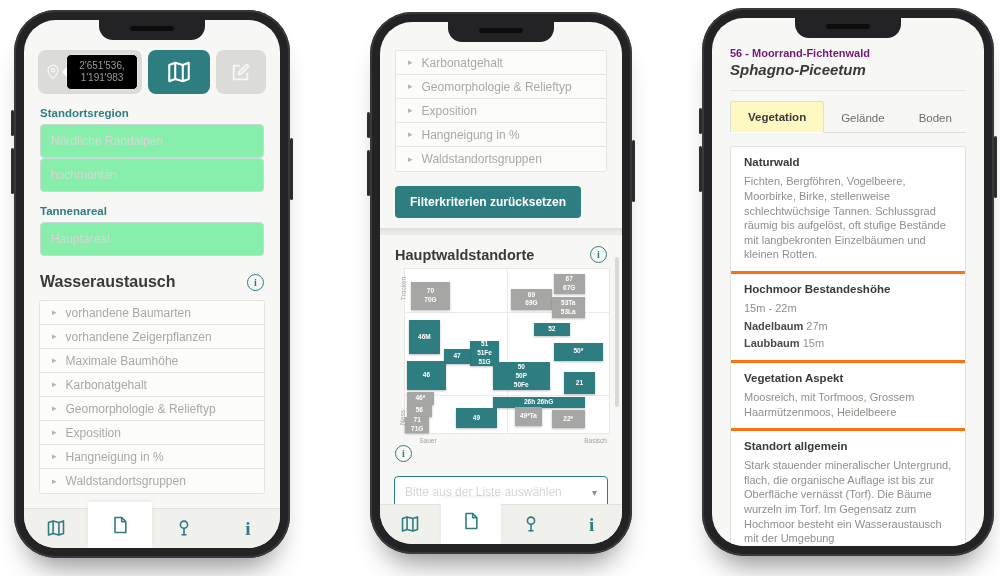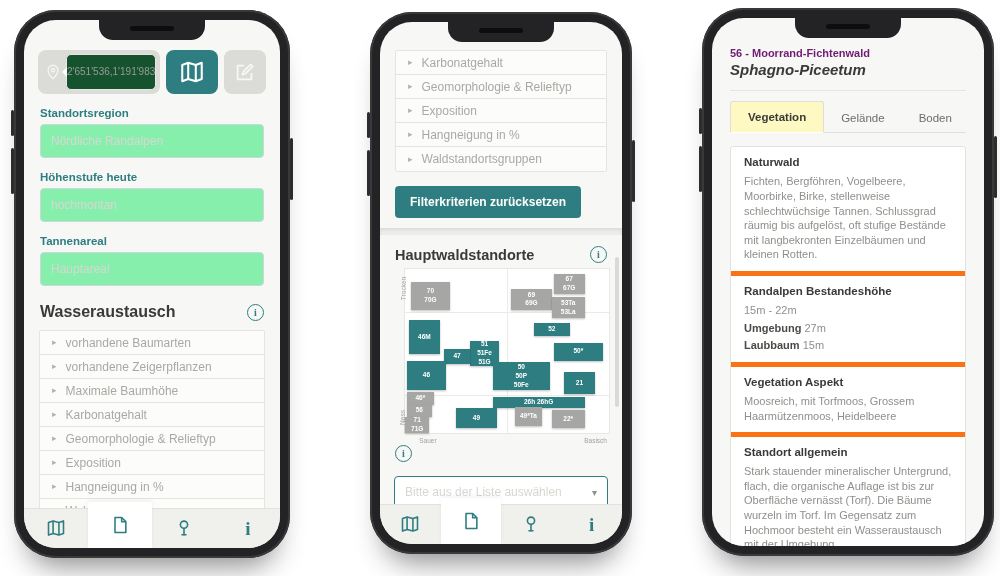--- a/index.html
+++ b/index.html
@@ -60,22 +60,22 @@
   .nav-cell.active { background:#ffffff; height:46px; border-radius:2px 2px 0 0;
     box-shadow:0 -2px 4px rgba(0,0,0,.05); }
   .nav-cell .seri { font-family:"Liberation Serif", serif; font-weight:bold; font-size:19px; }
 
   
   #phone1 { left:14px; top:10px; width:276px; height:548px; }
   .p1-widget { margin:30px 14px 0; height:44px; display:flex; gap:6px; }
   .coord-group { flex:1; background:#dbdbd8; border-radius:8px; display:flex; align-items:center; padding:4px 4px 4px 2px; }
   .coord-group .pin { color:#f4f4f1; width:26px; flex:0 0 auto; display:flex; justify-content:center; }
   .coord-bubble {
-    flex:1; height:100%; background:#14532d; border:1px solid #e7e7e4; border-radius:5px;
-    display:flex; flex-direction:row; justify-content:center; align-items:center;
+    flex:1; height:100%; background:#000000; border:1px solid #e7e7e4; border-radius:5px;
+    display:flex; flex-direction:column; justify-content:center; align-items:center;
     color:#9a9a96; font-size:10px; line-height:1.25; position:relative;
   }
   .coord-bubble:before {
     content:""; position:absolute; left:-5px; top:50%; margin-top:-5px;
     border-top:5px solid transparent; border-bottom:5px solid transparent; border-right:5px solid #fff;
   }
   .map-btn { width:62px; background:#2e7e81; border-radius:8px; display:flex; align-items:center; justify-content:center; color:#fff; }
   .edit-btn { width:50px; background:#dbdbd8; border-radius:8px; display:flex; align-items:center; justify-content:center; color:#f7f7f4; }
   .field-label { margin:13px 16px 5px; color:#2e7e81; font-weight:bold; font-size:11.5px; }
   .field-input {
@@ -138,21 +138,21 @@
   .p3-divider { border-bottom:1px solid #e6e6e3; margin-top:12px; }
   .tabs { display:flex; align-items:flex-end; margin-top:10px; border-bottom:1px solid #deded b; border-bottom:1px solid #dededb; }
   .tab {
     padding:9px 17px; font-size:11.5px; color:#6e6e6a; cursor:pointer; margin-bottom:-1px;
   }
   .tab.active {
     background:#fef9c3; border:1px solid #dededb; border-bottom:1px solid #fff;
     border-radius:3px 3px 0 0; color:#3a3a38; font-weight:bold;
   }
   .card { margin-top:13px; background:#fff; border:1px solid #e2e2df; border-radius:3px; }
-  .card section { padding:9px 13px; border-bottom:5px solid #f97316; }
+  .card section { padding:9px 13px; border-bottom:3px solid #f97316; }
   .card section:last-child { border-bottom:none; }
   .sec-head { font-size:11.5px; font-weight:bold; color:#3a3a38; margin-bottom:6px; }
   .sec-line { font-size:11px; color:#8f8f8b; line-height:1.33; margin:0 0 3px; }
   .sec-line:last-child { margin-bottom:0; }
   .sec-line .b { font-weight:bold; color:#4a4a47; }
 </style>
 </head>
 <body>
 
 <div class="phone" id="phone1">
@@ -191,21 +191,20 @@
               <path d="M19 13v7H4V5h7"></path>
               <path d="M18.2 3.6l2.2 2.2L12.2 14l-3 .8.8-3z"></path>
             </svg>
           </span>
       </div>
     </div>
 
     <div class="field-label">Standortsregion</div>
     <input class="field-input" placeholder="Nördliche Randalpen" style="">
 
-    <div class="field-label">Höhenstufe heute</div>
     <input class="field-input" placeholder="hochmontan" style="">
 
     <div class="field-label">Tannenareal</div>
     <input class="field-input" placeholder="Hauptareal" style="">
 
     <div class="p1-filter-head">
       <span class="t">Wasseraustausch</span>
       <span class="info-badge">i</span>
     </div>
 
@@ -463,23 +462,23 @@
           <div class="tab">Gelände</div>
           <div class="tab">Boden</div>
         </div>
 
       <div class="card">
           <section>
             <div class="sec-head">Naturwald</div>
             <p class="sec-line"><span>Fichten, Bergföhren, Vogelbeere, Moorbirke, Birke, stellenweise schlechtwüchsige Tannen. Schlussgrad räumig bis aufgelöst, oft stufige Bestände mit langbekronten Einzelbäumen und kleinen Rotten.</span></p>
           </section>
           <section>
-            <div class="sec-head">Randalpen Bestandeshöhe</div>
+            <div class="sec-head">Hochmoor Bestandeshöhe</div>
             <p class="sec-line"><span>15m - 22m</span></p>
-            <p class="sec-line"><span class="b">Umgebung </span><span>27m</span></p>
+            <p class="sec-line"><span class="b">Nadelbaum </span><span>27m</span></p>
             <p class="sec-line"><span class="b">Laubbaum </span><span>15m</span></p>
           </section>
           <section>
             <div class="sec-head">Vegetation Aspekt</div>
             <p class="sec-line"><span>Moosreich, mit Torfmoos, Grossem Haarmützenmoos, Heidelbeere</span></p>
           </section>
           <section>
             <div class="sec-head">Standort allgemein</div>
             <p class="sec-line"><span>Stark stauender mineralischer Untergrund, flach, die organische Auflage ist bis zur Oberfläche vernässt (Torf). Die Bäume wurzeln im Torf. Im Gegensatz zum Hochmoor besteht ein Wasseraustausch mit der Umgebung</span></p>
           </section>

